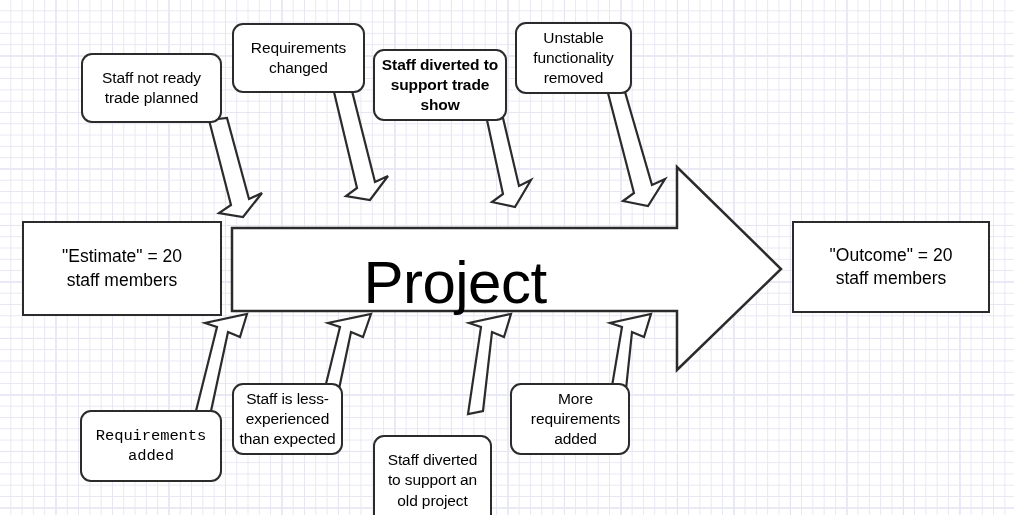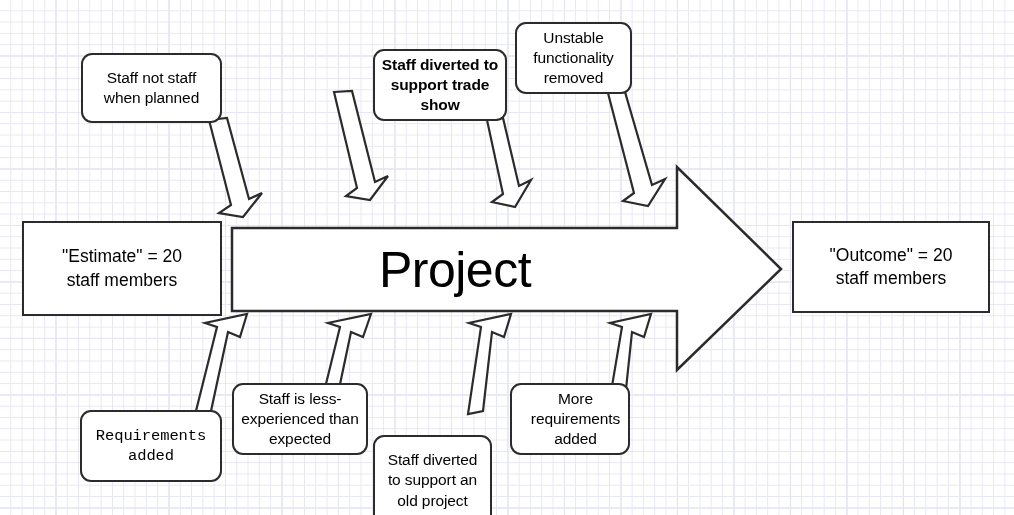--- a/index.html
+++ b/index.html
@@ -63,27 +63,27 @@
     align-items: center;
     justify-content: center;
     text-align: center;
     color: #000000;
     font-size: 17.5px;
     line-height: 1.34;
   }
   .project-label {
     position: absolute;
     left: 232px;
-    top: 228px;
+    top: 240px;
     width: 446px;
     height: 84px;
     display: flex;
     align-items: center;
     justify-content: center;
-    font-size: 50px;
+    font-size: 60px;
     color: #000000;
     letter-spacing: -0.5px;
   }
 </style>
 </head>
 <body>
 
 <div id="canvas">
 
   <svg class="layer" viewBox="0 0 1014 515">
@@ -118,37 +118,40 @@
   <div class="endpoint" style="left:792px; top:221px; width:198px; height:92px;">
     <div>
       <span>"Outcome" = 20</span><br>
       <span>staff members</span>
     </div>
   </div>
 
   <div class="project-label">Project</div>
 
   <div class="node" style="left:81px; top:53px; width:141px; height:70px;">
-    <span>Staff not staff when planned</span>
+    <span>Staff not ready trade planned</span>
   </div>
 
+  <div class="node" style="left:232px; top:23px; width:133px; height:70px;">
+    <span>Requirements changed</span>
+  </div>
 
   <div class="node" style="left:373px; top:49px; width:134px; height:72px;font-weight:bold;">
     <span>Staff diverted to support trade show</span>
   </div>
 
   <div class="node" style="left:515px; top:22px; width:117px; height:72px;justify-content:flex-end;">
     <span>Unstable functionality removed</span>
   </div>
 
   <div class="node" style="left:80px; top:410px; width:142px; height:72px;font-family:Liberation Mono, monospace;">
     <span>Requirements added</span>
   </div>
 
-  <div class="node" style="left:232px; top:383px; width:136px; height:72px;">
+  <div class="node" style="left:232px; top:383px; width:111px; height:72px;">
     <span>Staff is less-experienced than expected</span>
   </div>
 
   <div class="node" style="left:373px; top:407px; width:119px; height:91px;margin-top:28px;">
     <span>Staff diverted to support an old project</span>
   </div>
 
   <div class="node" style="left:510px; top:383px; width:120px; height:72px;padding-left:16px;">
     <span>More requirements added</span>
   </div>

